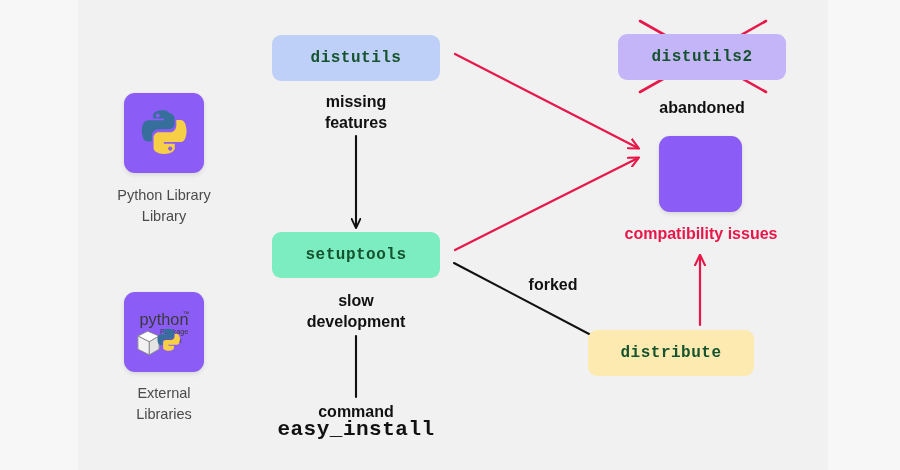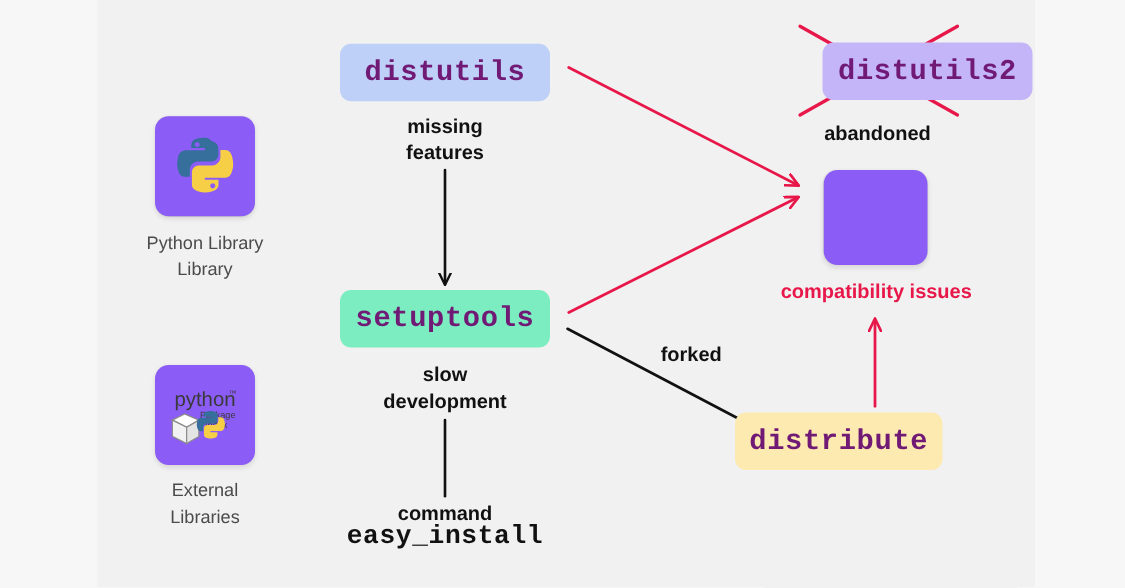--- a/index.html
+++ b/index.html
@@ -28,28 +28,28 @@
 
   
   .node {
     position: absolute;
     display: flex;
     align-items: center;
     justify-content: center;
     border-radius: 9px;
     font-family: "Liberation Mono", "DejaVu Sans Mono", monospace;
     font-weight: bold;
-    font-size: 23px;
+    font-size: 16px;
     letter-spacing: 0.5px;
-    color: #701a75;
+    color: #14532d;
     white-space: nowrap;
   }
 
   #node-distutils  { left: 272px; top: 35px;  width: 168px; height: 46px; background: #bed0f7; }
-  #node-distutils2 { left: 618px; top: 34px;  width: 168px; height: 46px; background: #c4b5f9; margin-left: 40px; }
+  #node-distutils2 { left: 618px; top: 34px;  width: 168px; height: 46px; background: #c4b5f9; }
   #node-setuptools { left: 272px; top: 232px; width: 168px; height: 46px; background: #7cedc1; text-align: center; }
   #node-distribute { left: 588px; top: 330px; width: 166px; height: 46px; background: #fdeab0; }
 
   
   .card {
     position: absolute;
     background: #8b5cf6;
     border-radius: 11px;
     box-shadow: 0 2px 4px rgba(0,0,0,0.10), 0 0 1px rgba(0,0,0,0.08);
   }

